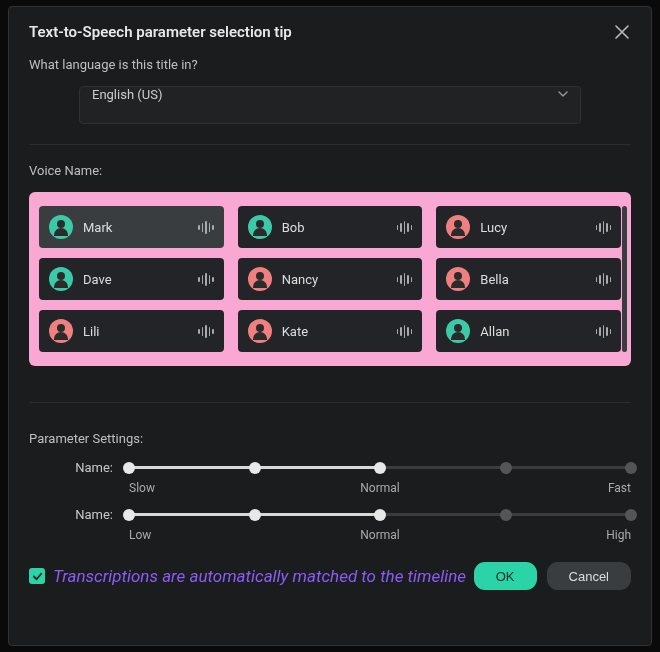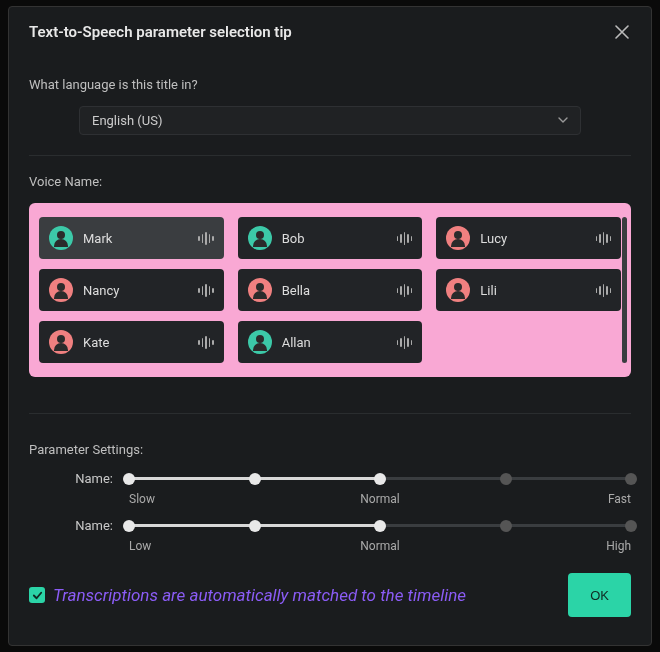--- a/index.html
+++ b/index.html
@@ -22,21 +22,21 @@
     border: 1px solid #333;
     border-radius: 4px;
     padding: 16px 20px 14px 20px;
     display: flex;
     flex-direction: column;
   }
   .header {
     display: flex;
     justify-content: space-between;
     align-items: flex-end;
-    margin-bottom: 36px;
+    margin-bottom: 16px;
   }
   .title {
     color: #e8e8e8;
     font-size: 15px;
     font-weight: 600;
   }
   .close-btn {
     width: 18px;
     height: 18px;
     display: flex;
@@ -51,23 +51,22 @@
     font-size: 13px;
     margin-bottom: 14px;
   }
   .select-wrap {
     margin: 0 50px 20px 50px;
   }
   .select {
     background: #202224;
     border: 1px solid #2e3033;
     border-radius: 4px;
-    height: 29px;
-    display: flex;
-    align-items: center;
+    height: 38px;
+    display: flex;
     justify-content: space-between;
     padding: 0 12px;
     color: #ccc;
     cursor: pointer;
   }
   .select .chev { color: #999; }
   hr.divider {
     border: none;
     border-top: 1px solid #2a2d2f;
     margin: 0 0 18px 0;
@@ -228,23 +227,23 @@
     justify-content: center;
     cursor: pointer;
   }
   .checkbox svg { width: 11px; height: 11px; }
   .checkbox-label { color: #8b5cf6; font-size: 17px; font-style: italic; }
   .buttons {
     display: flex;
     gap: 10px;
   }
   .btn {
-    height: 44px;
+    height: 28px;
     padding: 0 22px;
-    border-radius: 4px;
+    border-radius: 11px;
     border: none;
     font-size: 13px;
     cursor: pointer;
     display: flex;
     align-items: center;
   }
   .btn-primary {
     background: #2bd4a7;
     color: #0f2b23;
     font-weight: 500;
@@ -318,20 +317,36 @@
             <span></span>
           </div>
         </div>
         <div class="voice-card">
           <div class="voice-left">
             <div class="avatar f">
               <div class="avatar-body"></div>
               <div class="avatar-head"></div>
             </div>
             <div class="voice-name">Lucy</div>
+          </div>
+          <div class="wave">
+            <span></span>
+            <span></span>
+            <span></span>
+            <span></span>
+            <span></span>
+          </div>
+        </div>
+        <div class="voice-card">
+          <div class="voice-left">
+            <div class="avatar m">
+              <div class="avatar-body"></div>
+              <div class="avatar-head"></div>
+            </div>
+            <div class="voice-name">Dave</div>
           </div>
           <div class="wave">
             <span></span>
             <span></span>
             <span></span>
             <span></span>
             <span></span>
           </div>
         </div>
         <div class="voice-card">
@@ -466,16 +481,17 @@
     <div class="checkbox-row">
       <div class="checkbox">
         <svg viewBox="0 0 12 12">
             <path d="M2 6 L5 9 L10 3" stroke="#0f2b23" stroke-width="2" fill="none" stroke-linecap="round" stroke-linejoin="round"></path>
           </svg>
       </div>
       <div class="checkbox-label">Transcriptions are automatically matched to the timeline</div>
     </div>
     <div class="buttons">
       <button class="btn btn-primary">OK</button>
+      <button class="btn btn-secondary">Cancel</button>
     </div>
   </div>
 
 </div>
 
 </body></html>

